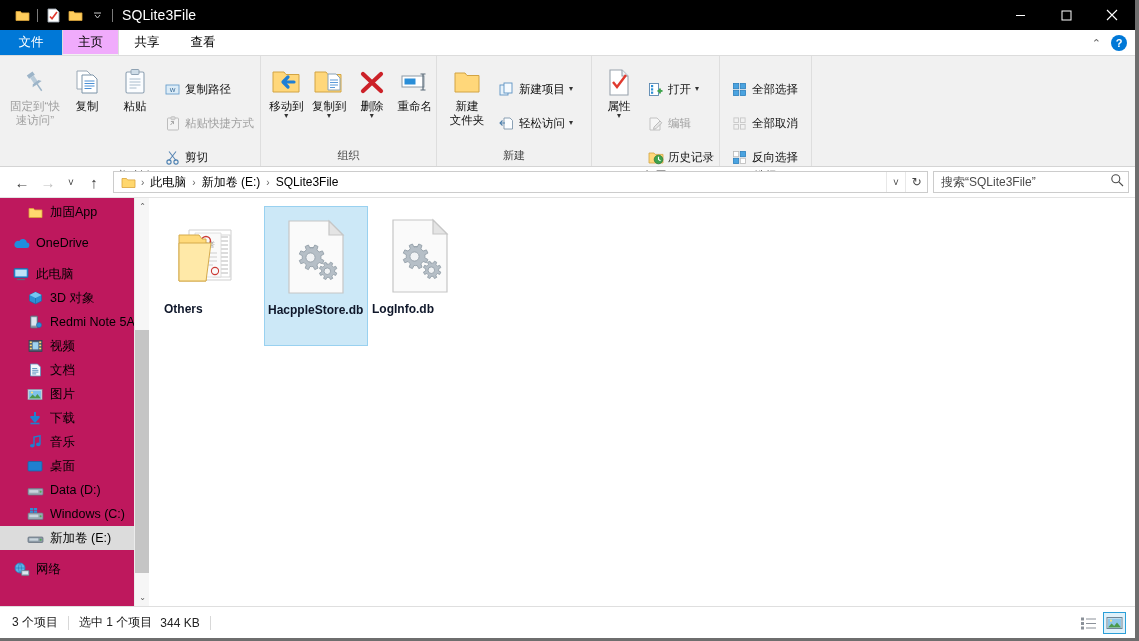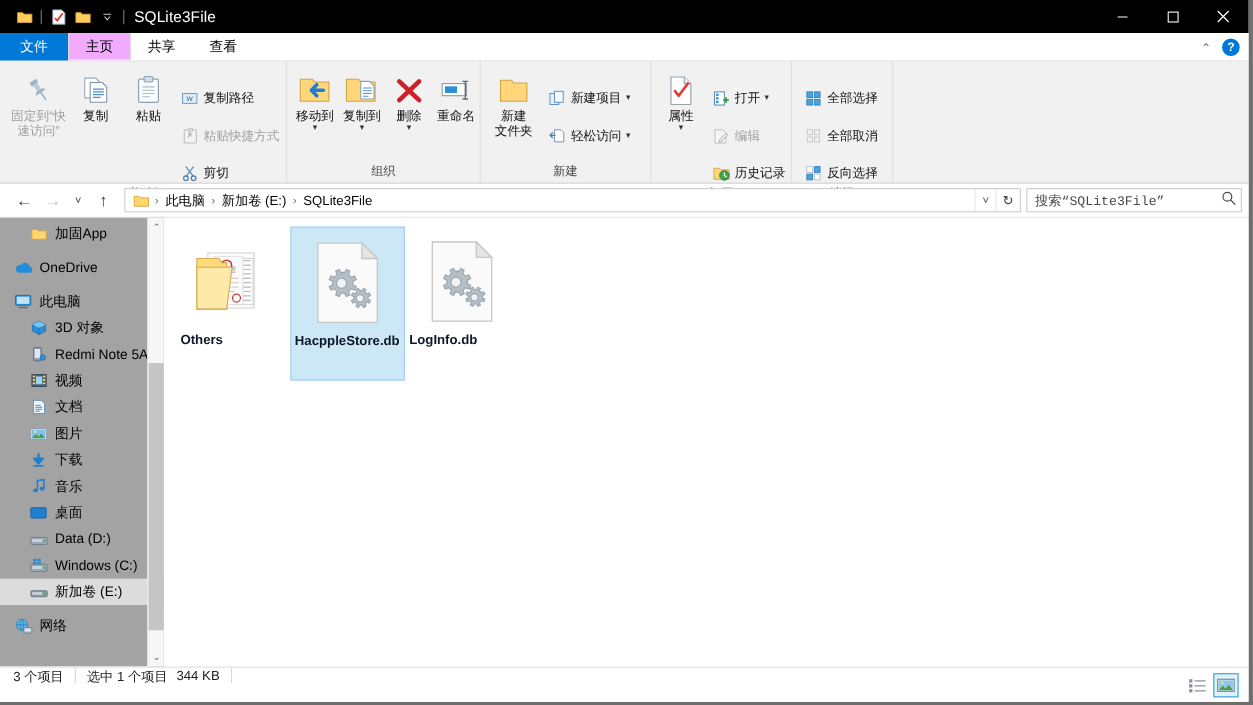--- a/index.html
+++ b/index.html
@@ -162,30 +162,30 @@
   .refresh {
     width: 22px; height: 20px; display: flex; align-items: center; justify-content: center;
     color: #444; font-size: 12px; border-left: 1px solid #e8e8e8;
   }
   .searchbox {
     width: 196px; height: 22px;
     border: 1px solid #cccccc; background: #fff;
     display: flex; align-items: center;
     padding: 0 4px 0 7px;
   }
-  .searchbox .ph { flex: 1; font-size: 12px; color: #4a4a4a; font-family: Liberation Mono, monospace; }
+  .searchbox .ph { flex: 1; font-size: 12px; color: #4a4a4a; }
 
   
   #main {
     flex: 1; display: flex; min-height: 0;
     border-top: 1px solid #e3e3e3;
   }
   #sidebar {
     width: 150px; min-width: 150px;
-    background: #a3a3a3;
+    background: #be185d;
     position: relative;
     overflow: hidden;
     border-right: 1px solid #ffffff;
   }
   .tree { padding-top: 2px; }
   .tnode {
     height: 24px; display: flex; align-items: center;
     font-size: 12.5px; color: #000; white-space: nowrap;
     padding-right: 4px;
   }
@@ -231,21 +231,21 @@
   }
   .fitem.selected {
     background: #cce8f7; border: 1px solid #99d1f0;
   }
 
   
   #statusbar {
     height: 32px; min-height: 32px;
     background: #ffffff;
     border-top: 1px solid #dfdfdf;
-    display: flex; align-items: flex-start;
+    display: flex; align-items: center;
     padding-left: 12px;
     position: relative;
   }
   .st-text { font-size: 12px; color: #222; }
   .st-sep { width: 1px; height: 14px; background: #d8d8d8; margin: 0 10px; }
   .view-btns {
     position: absolute; right: 9px; top: 0; height: 32px;
     display: flex; align-items: center; gap: 3px;
   }
   .vbtn {

